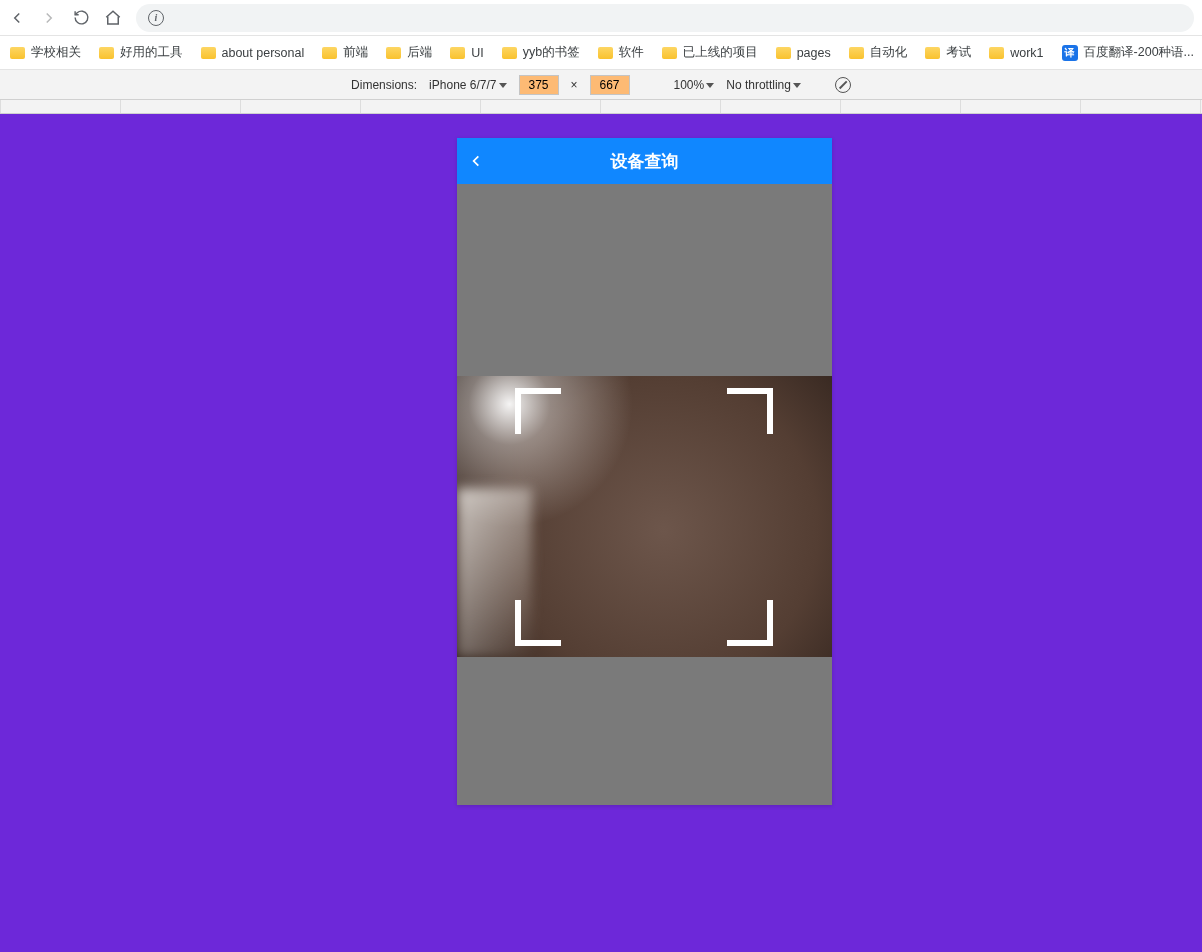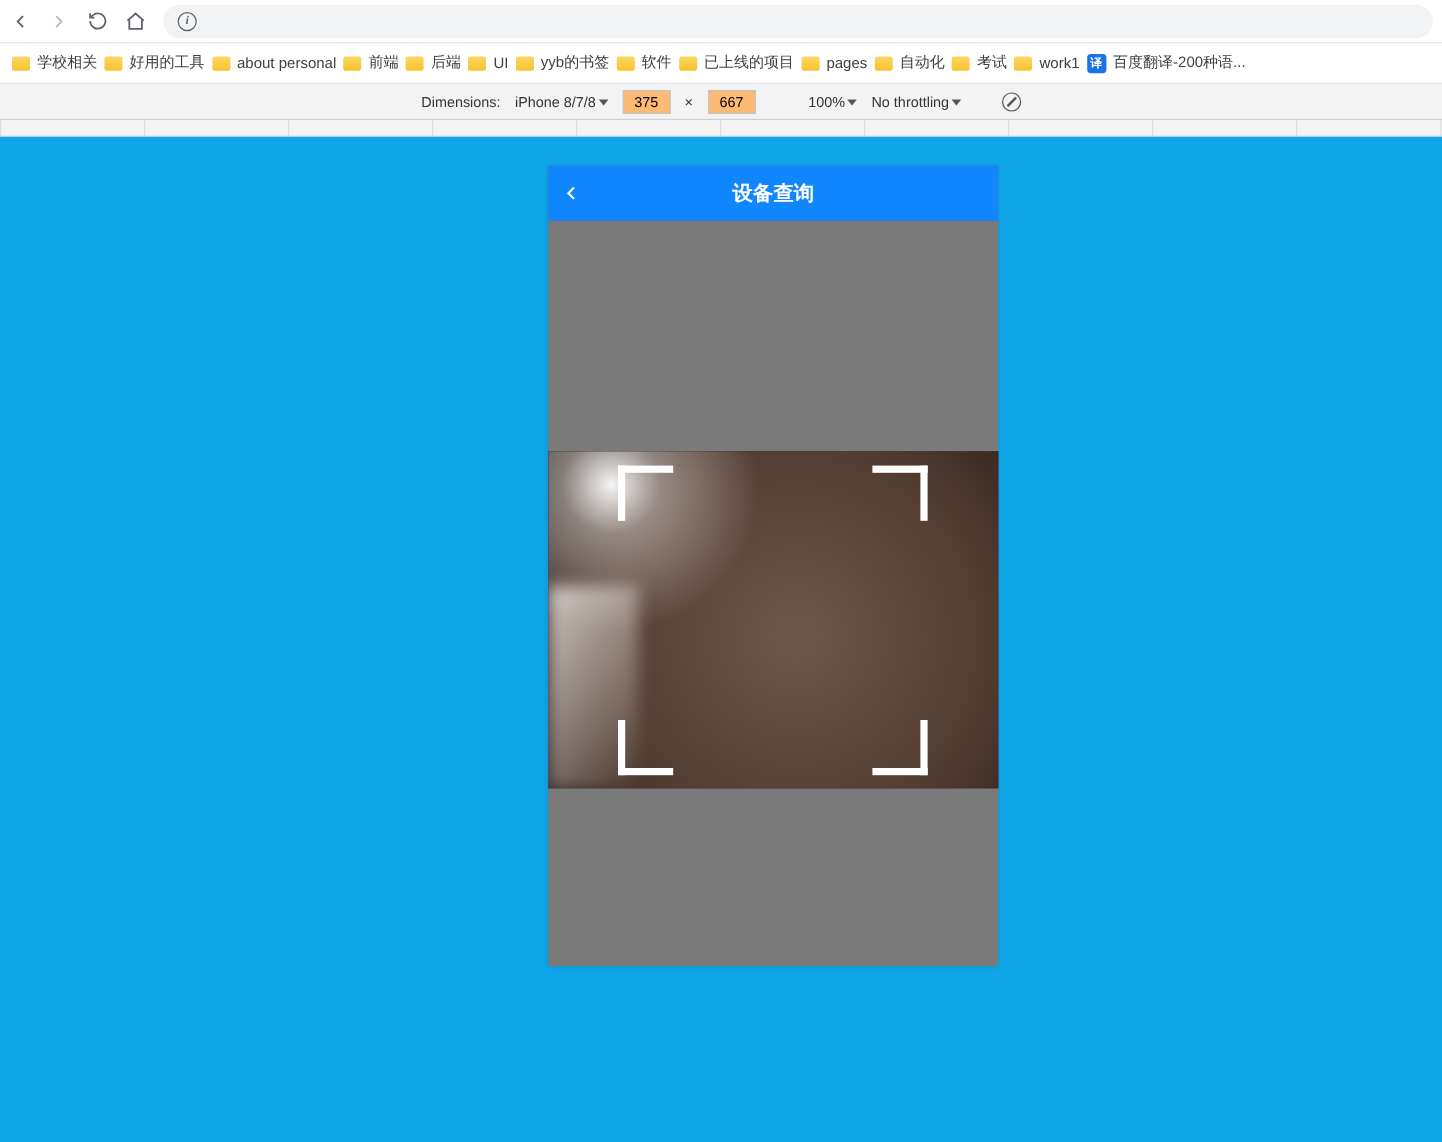--- a/index.html
+++ b/index.html
@@ -57,21 +57,21 @@
   .url-text { white-space: nowrap; }
   .url-text .dim { color: #80868b; }
 
   
   .bookmarks-bar {
     height: 34px;
     border-bottom: 1px solid #e4e4e4;
     display: flex;
     align-items: center;
     padding: 0 10px;
-    gap: 6px;
+    gap: 18px;
     font-size: 12.5px;
     color: #3c4043;
   }
   .bookmark-item {
     display: inline-flex;
     align-items: center;
     gap: 6px;
     cursor: pointer;
     white-space: nowrap;
   }
@@ -135,21 +135,21 @@
     border-bottom:1px solid #d0d0d0;
     position:relative;
   }
   .ruler-tick { position:absolute; top:0; bottom:0; width:1px; background:#ddd; }
 
   
   .canvas-area {
     position: relative;
     width: 100%;
     height: calc(100% - 36px - 34px - 30px - 14px);
-    background: #0ea5e9;
+    background: #6d28d9;
   }
   .device-frame {
     position:absolute;
     left: 457px;
     top: 24px;
     width: 375px;
     height: 667px;
     background: #7a7a7a;
     box-shadow: 0 1px 4px rgba(0,0,0,0.15);
   }
@@ -299,21 +299,21 @@
     </span>
     <span class="bookmark-item">
       <span class="translate-icon">译</span>
       <span>百度翻译-200种语...</span>
     </span>
   </div>
 
 <div class="dev-toolbar">
   <span>Dimensions:</span>
   <span class="dropdown">
-    <span>iPhone 8/7/8</span><span class="caret"></span>
+    <span>iPhone 6/7/7</span><span class="caret"></span>
   </span>
   <input class="dim-box" value="375" style="">
   <span>×</span>
   <input class="dim-box" value="667" style="">
   <span style="width:20px"></span>
   <span class="dropdown">
     <span>100%</span><span class="caret"></span>
   </span>
   <span class="dropdown">
     <span>No throttling</span><span class="caret"></span>

